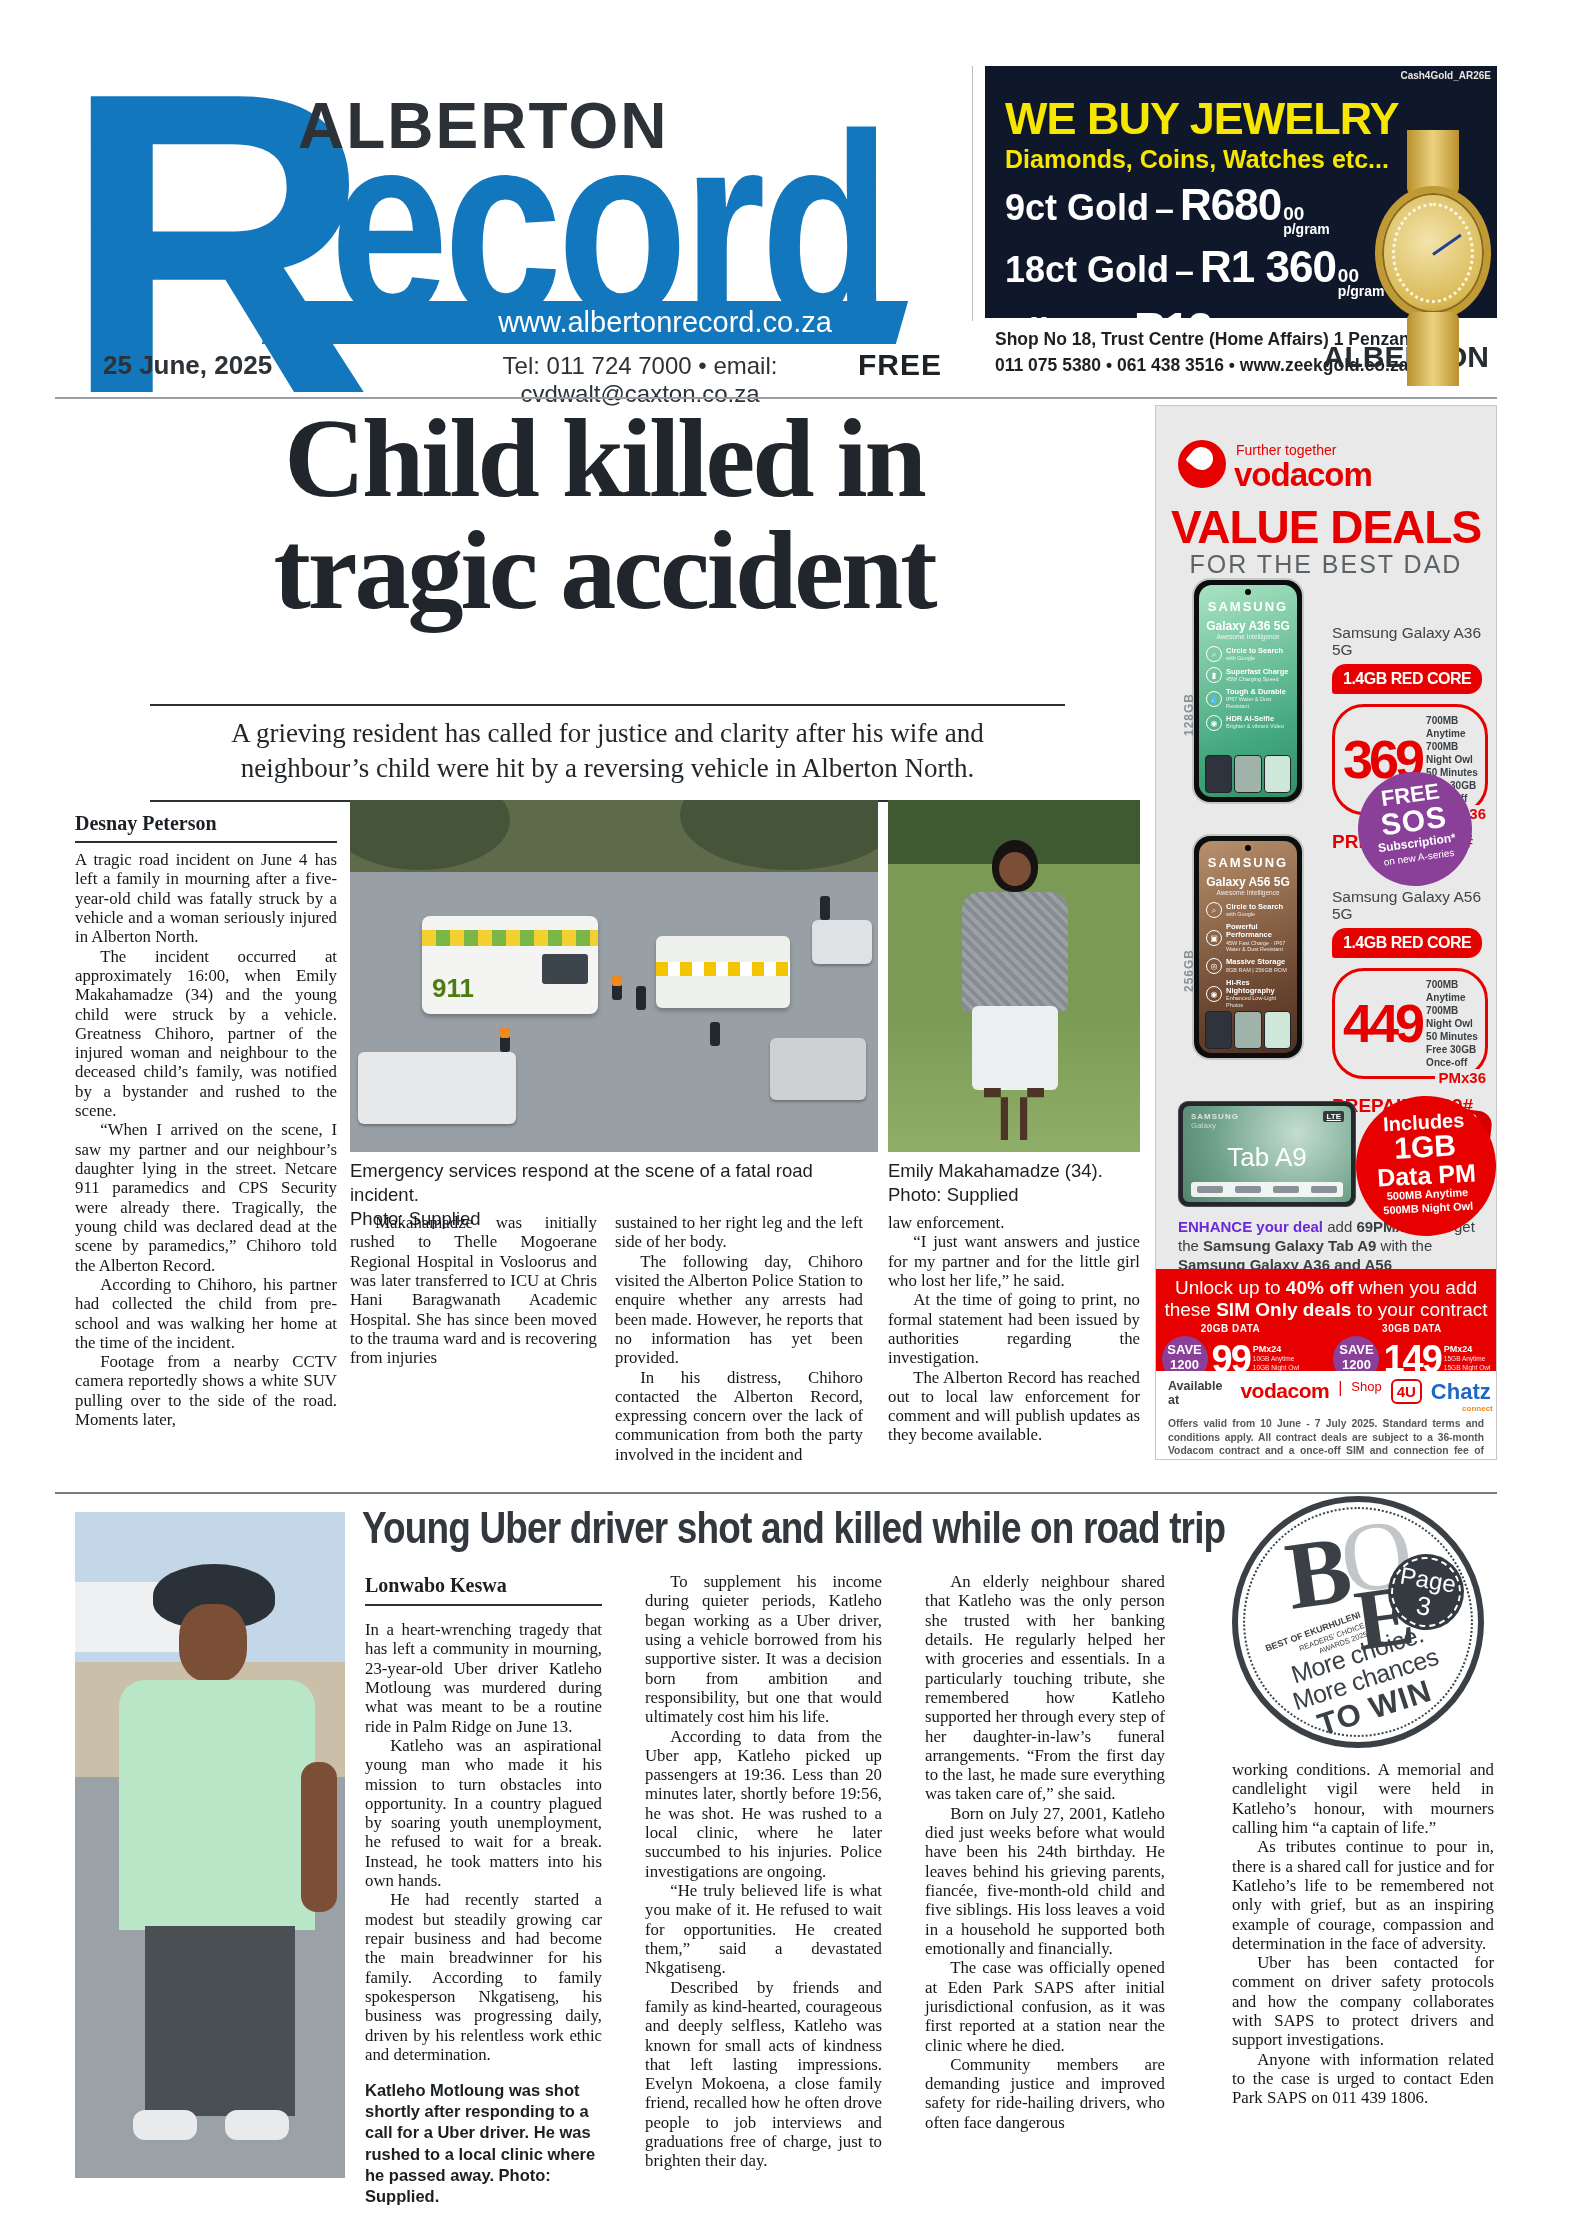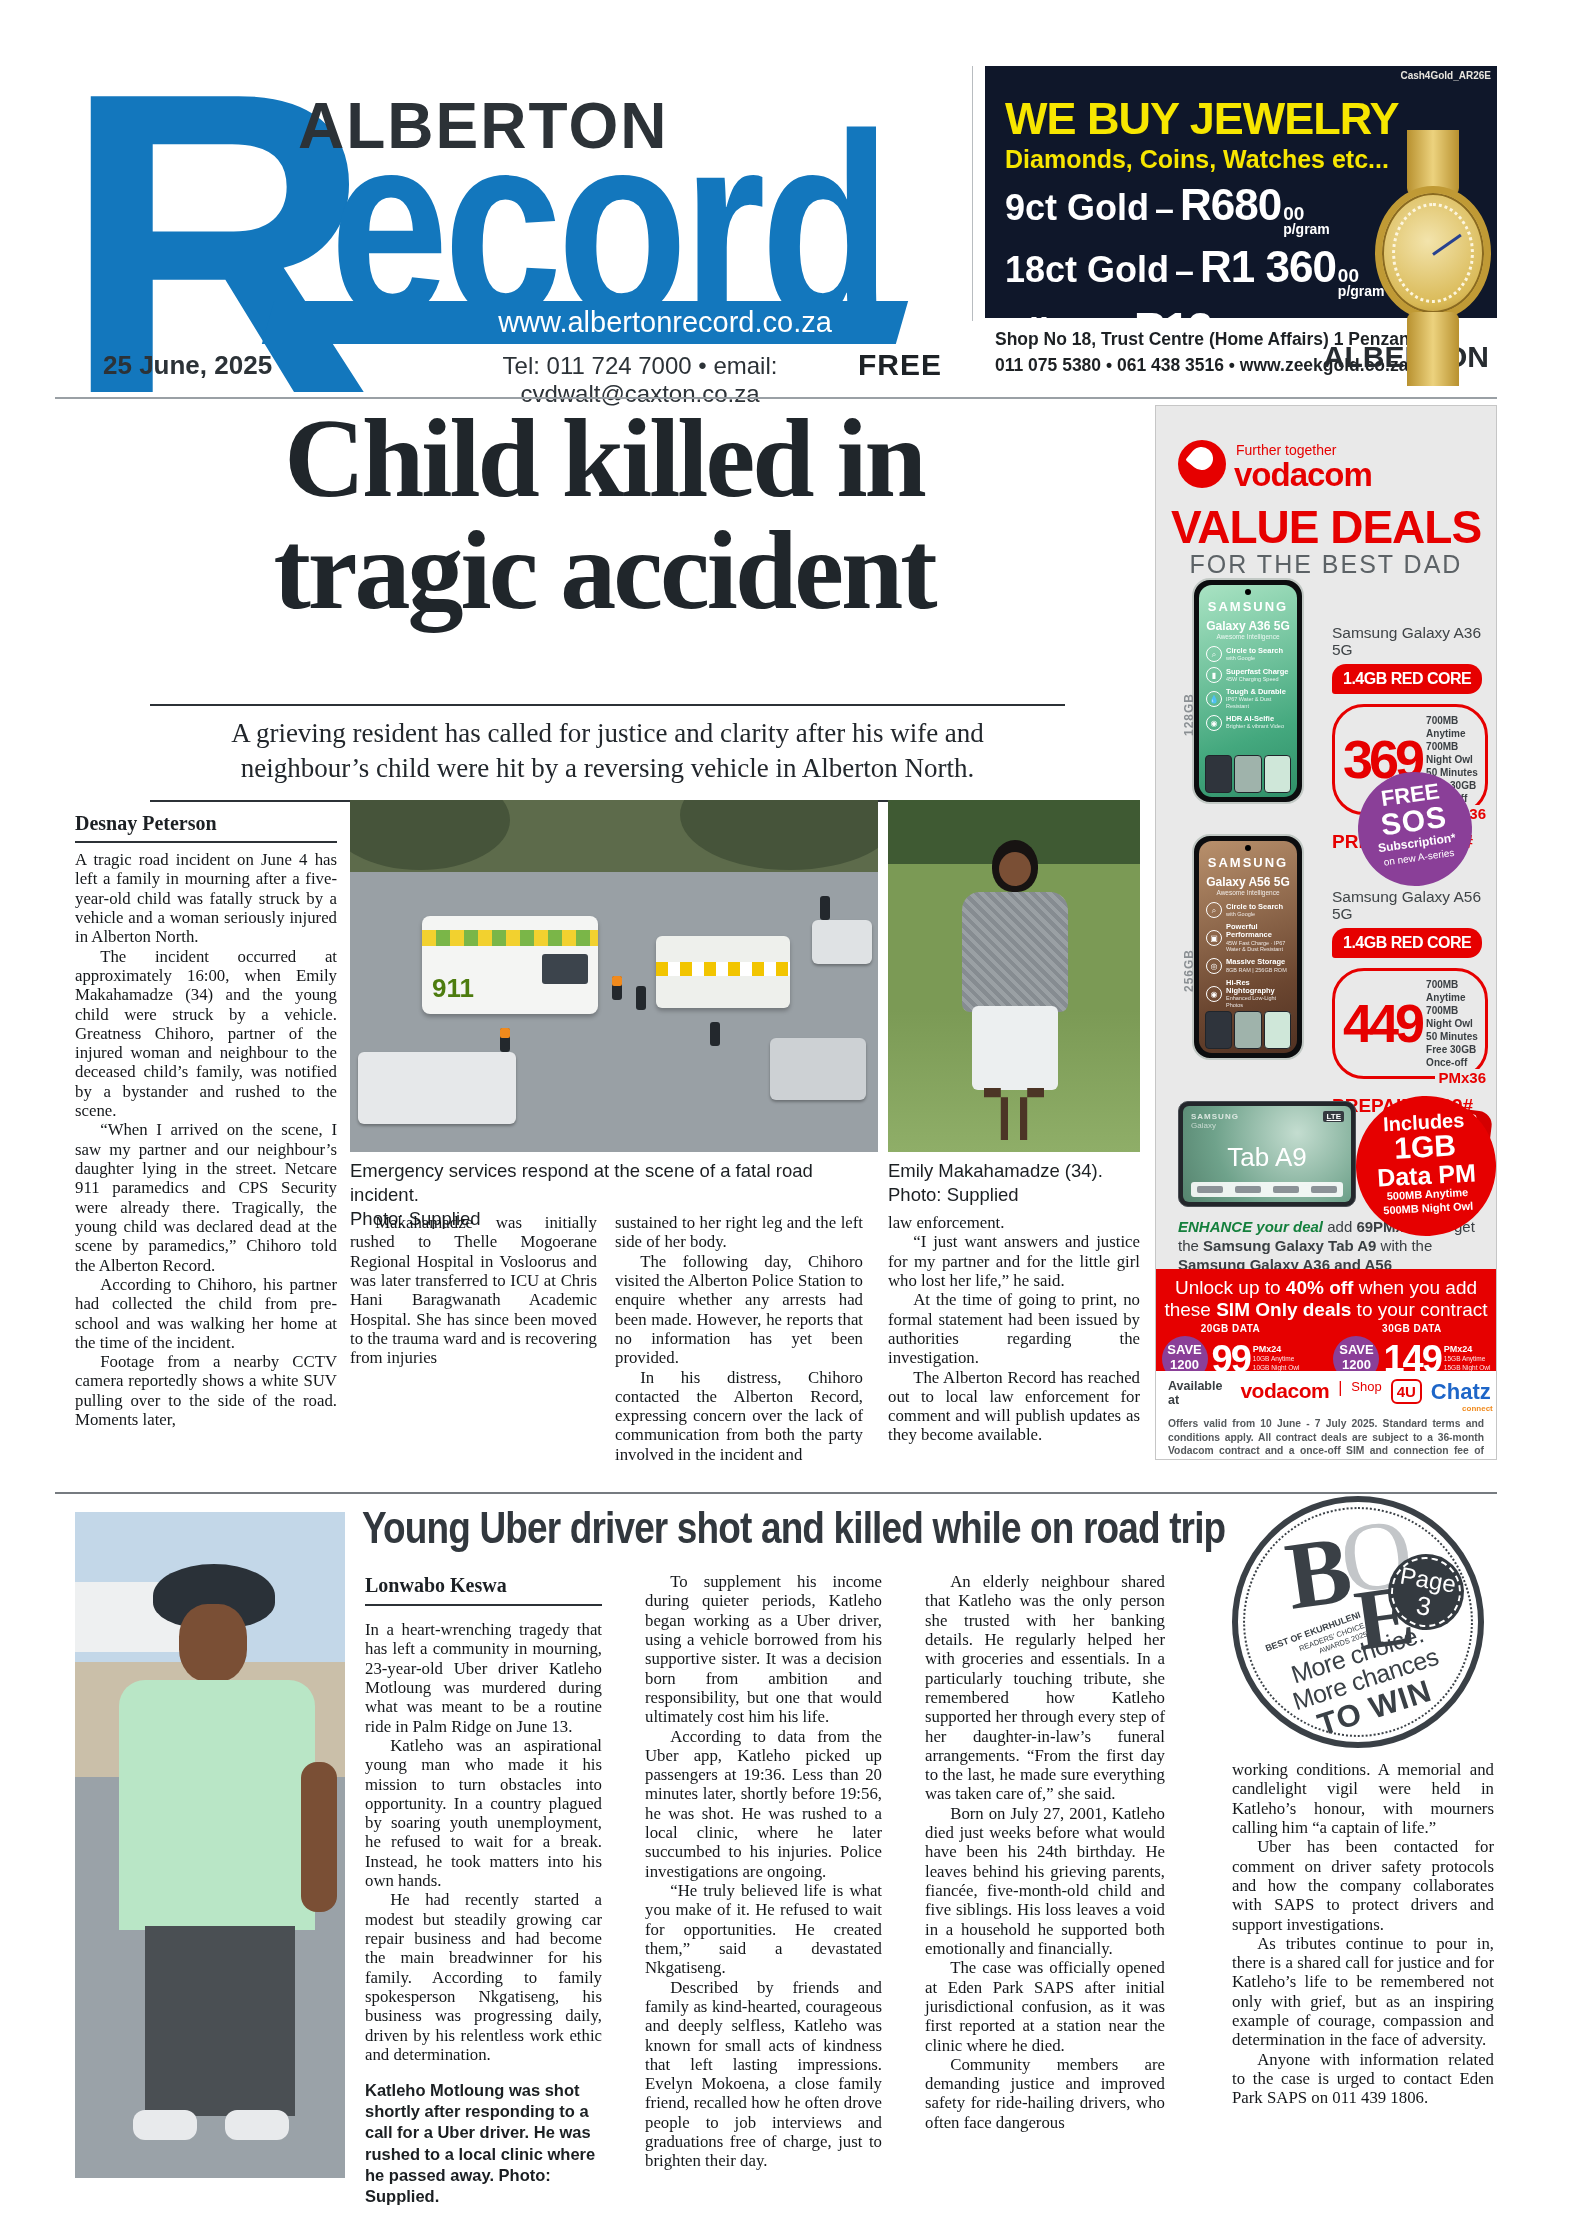--- a/index.html
+++ b/index.html
@@ -137,21 +137,21 @@
   #inc { position:absolute; left:200px; top:690px; width:140px; height:140px; border-radius:50%; background:#e60000; color:#fff; text-align:center; transform:rotate(-3deg); padding-top:16px; z-index:3; }
   #inc .i1 { font:bold 20px/1 "Liberation Sans",sans-serif; }
   #inc .i2 { font:800 30px/1 "Liberation Sans",sans-serif; }
   #inc .i3 { font:800 25px/1.05 "Liberation Sans",sans-serif; }
   #inc .i4, #inc .i5 { font:bold 11px/1.25 "Liberation Sans",sans-serif; }
   #sim { position:absolute; left:294px; top:704px; width:40px; height:56px; background:#d40000; border-radius:8px 14px 8px 8px; transform:rotate(7deg); z-index:2; }
   #sim .chip { margin:16px 6px 0; height:26px; border-radius:3px;
      background:linear-gradient(#e0ab22,#c08f18),repeating-linear-gradient(90deg,transparent 0 8px,#8a6a10 8px 9px); background-blend-mode:multiply; }
   #sim::before { content:""; position:absolute; top:4px; left:50%; margin-left:-4px; width:8px; height:8px; border-radius:50%; background:#fff; }
   #enhance { position:absolute; left:22px; top:812px; width:300px; font:15px/1.25 "Liberation Sans",sans-serif; color:#3a3f43; }
-  #enhance .red { color:#15803d; font-weight:800;font-style:italic; }
+  #enhance .red { color:#6d28d9; font-weight:800; }
   #enhance b { font-weight:bold; }
 
   #simband { position:absolute; left:0; top:863px; width:100%; height:102px; background:#e60000; color:#fff; text-align:center; padding-top:8px; }
   .bandline { font:19px/1.15 "Liberation Sans",sans-serif; }
   .bandline b { font-weight:800; }
   #sdeals { display:flex; justify-content:center; gap:34px; margin-top:3px; }
   .sdeal { position:relative; text-align:left; }
   .sdata { text-align:center; font:bold 10px/1 "Liberation Sans",sans-serif; margin-bottom:2px; letter-spacing:0.5px; }
   .srow { display:flex; align-items:center; }
   .save { width:46px; height:46px; border-radius:50%; background:#8a3f98; color:#fff; text-align:center; padding-top:7px; margin-right:4px; flex:none; }
@@ -566,22 +566,22 @@
     <p class="ind">Described by friends and family as kind-hearted, courageous and deeply selfless, Katleho was known for small acts of kindness that left lasting impressions. Evelyn Mokoena, a close family friend, recalled how he often drove people to job interviews and graduations free of charge, just to brighten their day.</p>
   </div>
   <div class="abs body-col" id="u3">
     <p class="ind">An elderly neighbour shared that Katleho was the only person she trusted with her banking details. He regularly helped her with groceries and essentials. In a particularly touching tribute, she remembered how Katleho supported her through every step of her daughter-in-law’s funeral arrangements. “From the first day to the last, he made sure everything was taken care of,” she said.</p>
     <p class="ind">Born on July 27, 2001, Katleho died just weeks before what would have been his 24th birthday. He leaves behind his grieving parents, fiancée, five-month-old child and five siblings. His loss leaves a void in a household he supported both emotionally and financially.</p>
     <p class="ind">The case was officially opened at Eden Park SAPS after initial jurisdictional confusion, as it was first reported at a station near the clinic where he died.</p>
     <p class="ind">Community members are demanding justice and improved safety for ride-hailing drivers, who often face dangerous</p>
   </div>
   <div class="abs body-col" id="u4">
     <p>working conditions. A memorial and candlelight vigil were held in Katleho’s honour, with mourners calling him “a captain of life.”</p>
+    <p class="ind">As tributes continue to pour in, there is a shared call for justice and for Katleho’s life to be remembered not only with grief, but as an inspiring example of courage, compassion and determination in the face of adversity.</p>
     <p class="ind">Uber has been contacted for comment on driver safety protocols and how the company collaborates with SAPS to protect drivers and support investigations.</p>
-    <p class="ind">As tributes continue to pour in, there is a shared call for justice and for Katleho’s life to be remembered not only with grief, but as an inspiring example of courage, compassion and determination in the face of adversity.</p>
     <p class="ind">Anyone with information related to the case is urged to contact Eden Park SAPS on 011 439 1806.</p>
   </div>
 
   <div class="abs" id="stamp">
     <div id="st-rot">
       <span id="st-b">B</span>
       <span id="st-o">O</span>
       <span id="st-e">E</span>
       <div id="st-org">
         <div>BEST OF EKURHULENI</div>

